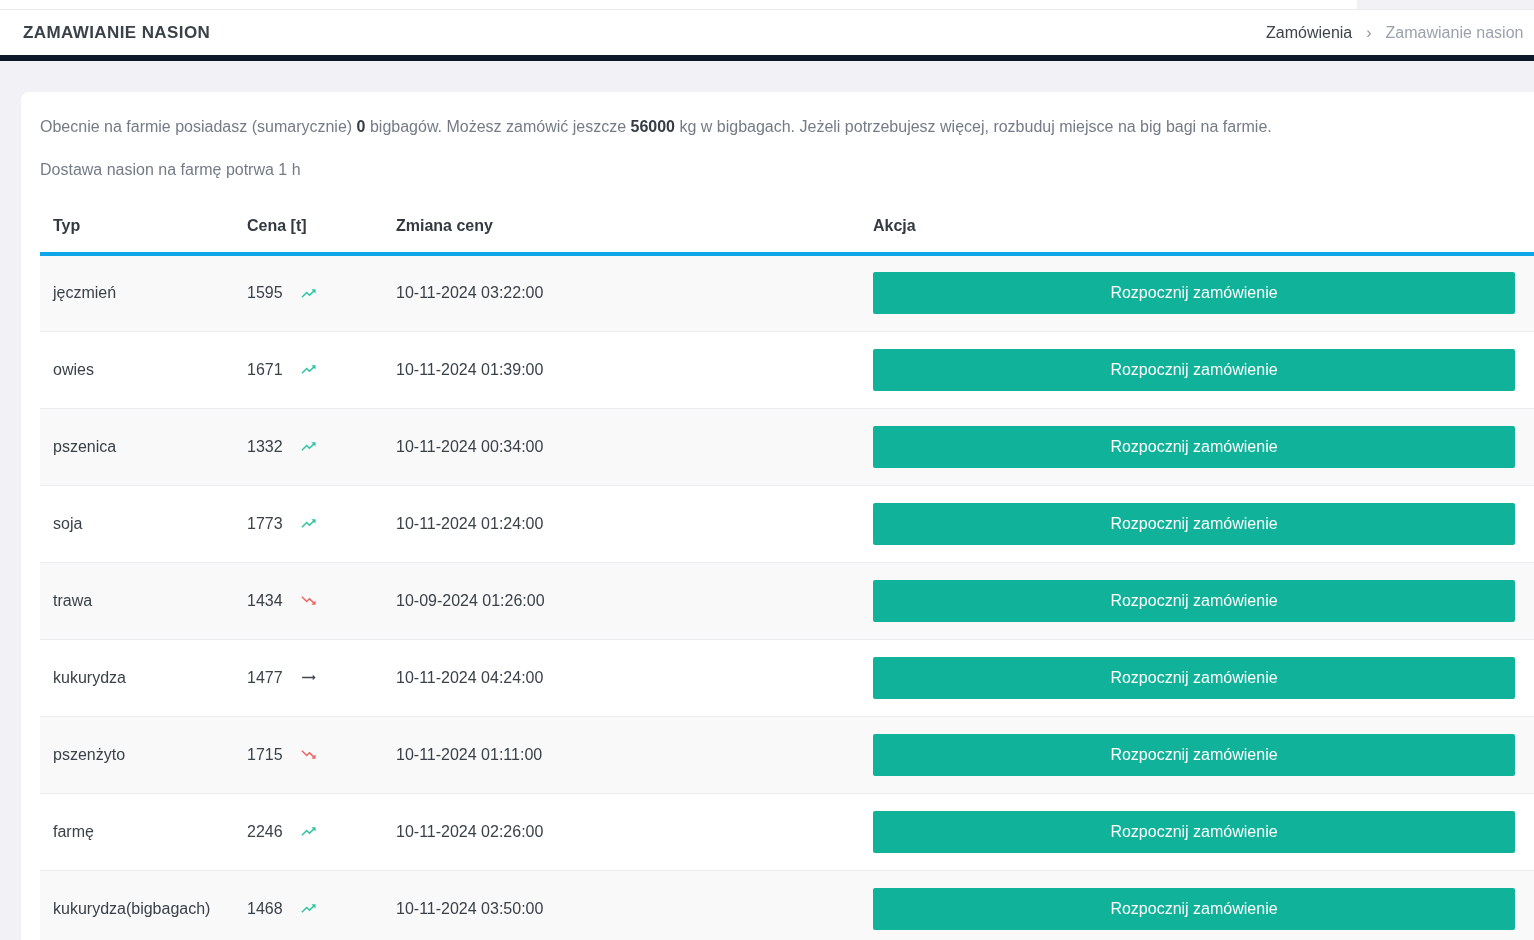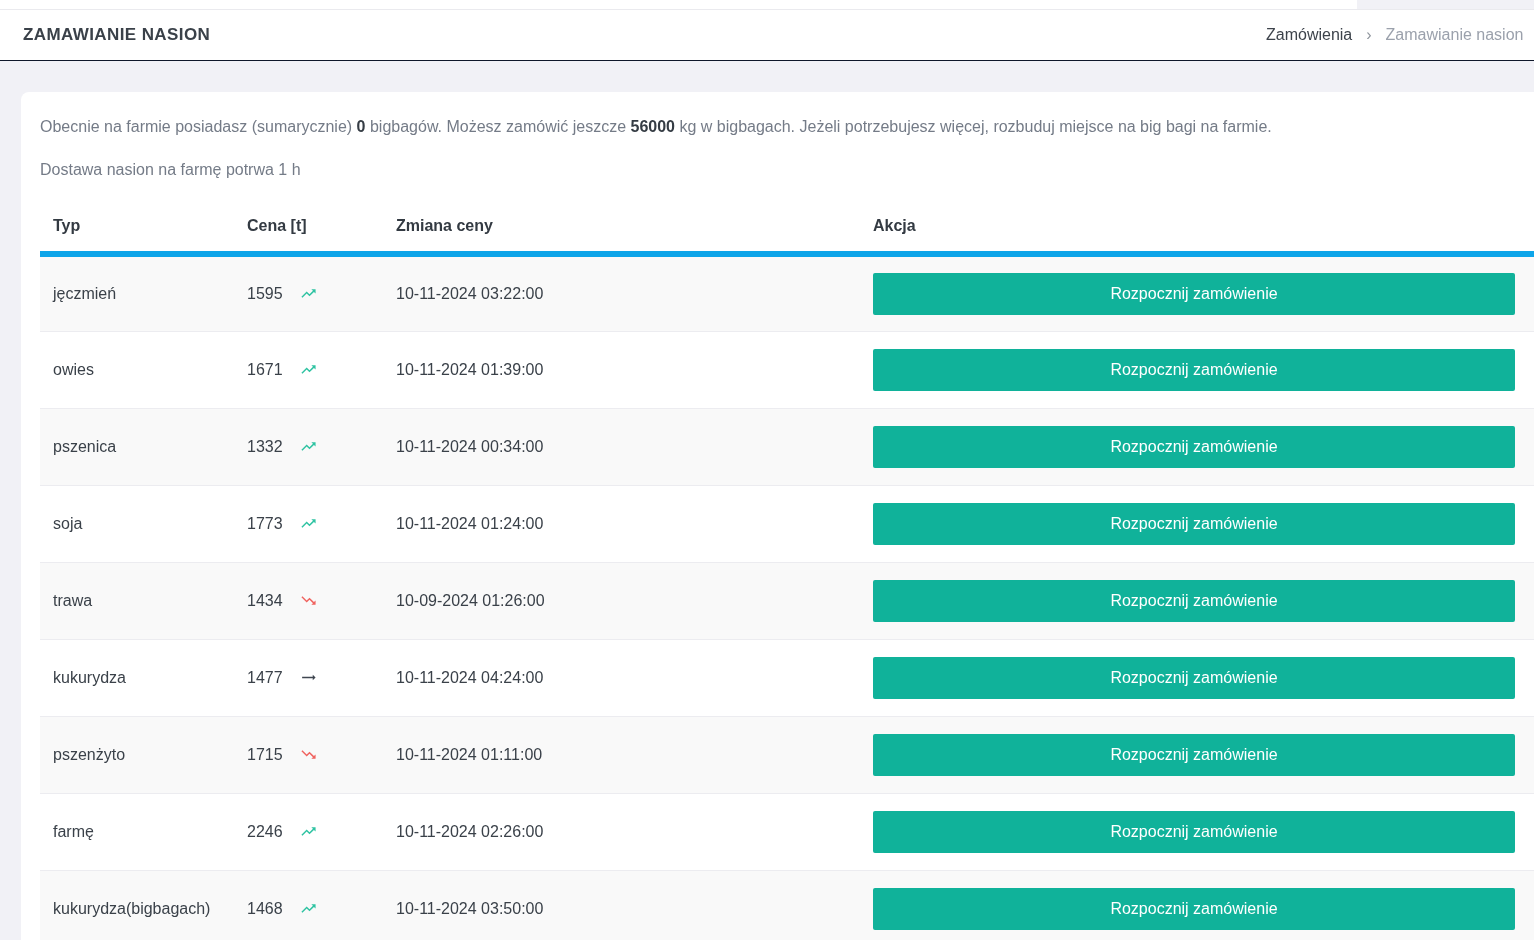--- a/index.html
+++ b/index.html
@@ -10,21 +10,21 @@
     font-family: "Liberation Sans", sans-serif;
   }
 
   
   .topbar { position: relative; height: 9px; background: #ffffff; }
   .topbar-corner { position: absolute; right: 0; top: 0; width: 177px; height: 9px; background: #f1f1f6; }
 
   
   .page-header {
     position: relative; height: 52px; background: #ffffff;
-    border-top: 1px solid #eaeaee; border-bottom: 1px solid #0f172a;
+    border-top: 1px solid #eaeaee; border-bottom: 6px solid #0f172a;
     display: flex; align-items: center; padding-left: 23px;
   }
   .page-title {
     margin: 0; font-size: 17px; font-weight: 700; color: #3a4149;
     letter-spacing: 0.4px;
   }
   .breadcrumb {
     position: absolute; left: 1248px; top: 50%; transform: translateY(-50%);
     display: flex; align-items: center; gap: 14px;
     font-size: 16px; white-space: nowrap;
@@ -44,21 +44,21 @@
   .info-line b { color: #353c44; font-weight: 700; }
 
   
   table.seed-table {
     margin-top: 21px; width: 1502px;
     border-collapse: collapse; table-layout: fixed;
   }
   .seed-table th {
     font-size: 16px; font-weight: 700; color: #333a42;
     text-align: left; padding: 0 13px; height: 54px;
-    border-bottom: 6px solid #0ea5e9; vertical-align: middle;
+    border-bottom: 4px solid #0ea5e9; vertical-align: middle;
   }
   .seed-table tbody tr { border-bottom: 1px solid #ececf0; }
   .seed-table tbody tr:nth-child(odd) { background: #f9f9f9; }
   .seed-table td {
     height: 77px; padding: 0 13px; vertical-align: middle;
     font-size: 16px; color: #3a4149;
   }
   .price-wrap { display: flex; align-items: center; gap: 17px; }
   .trend-icon { width: 17px; height: 17px; flex: 0 0 auto; display: block; }
   .trend-icon[data-trend="up"]   { fill: #2fc3a2; }

